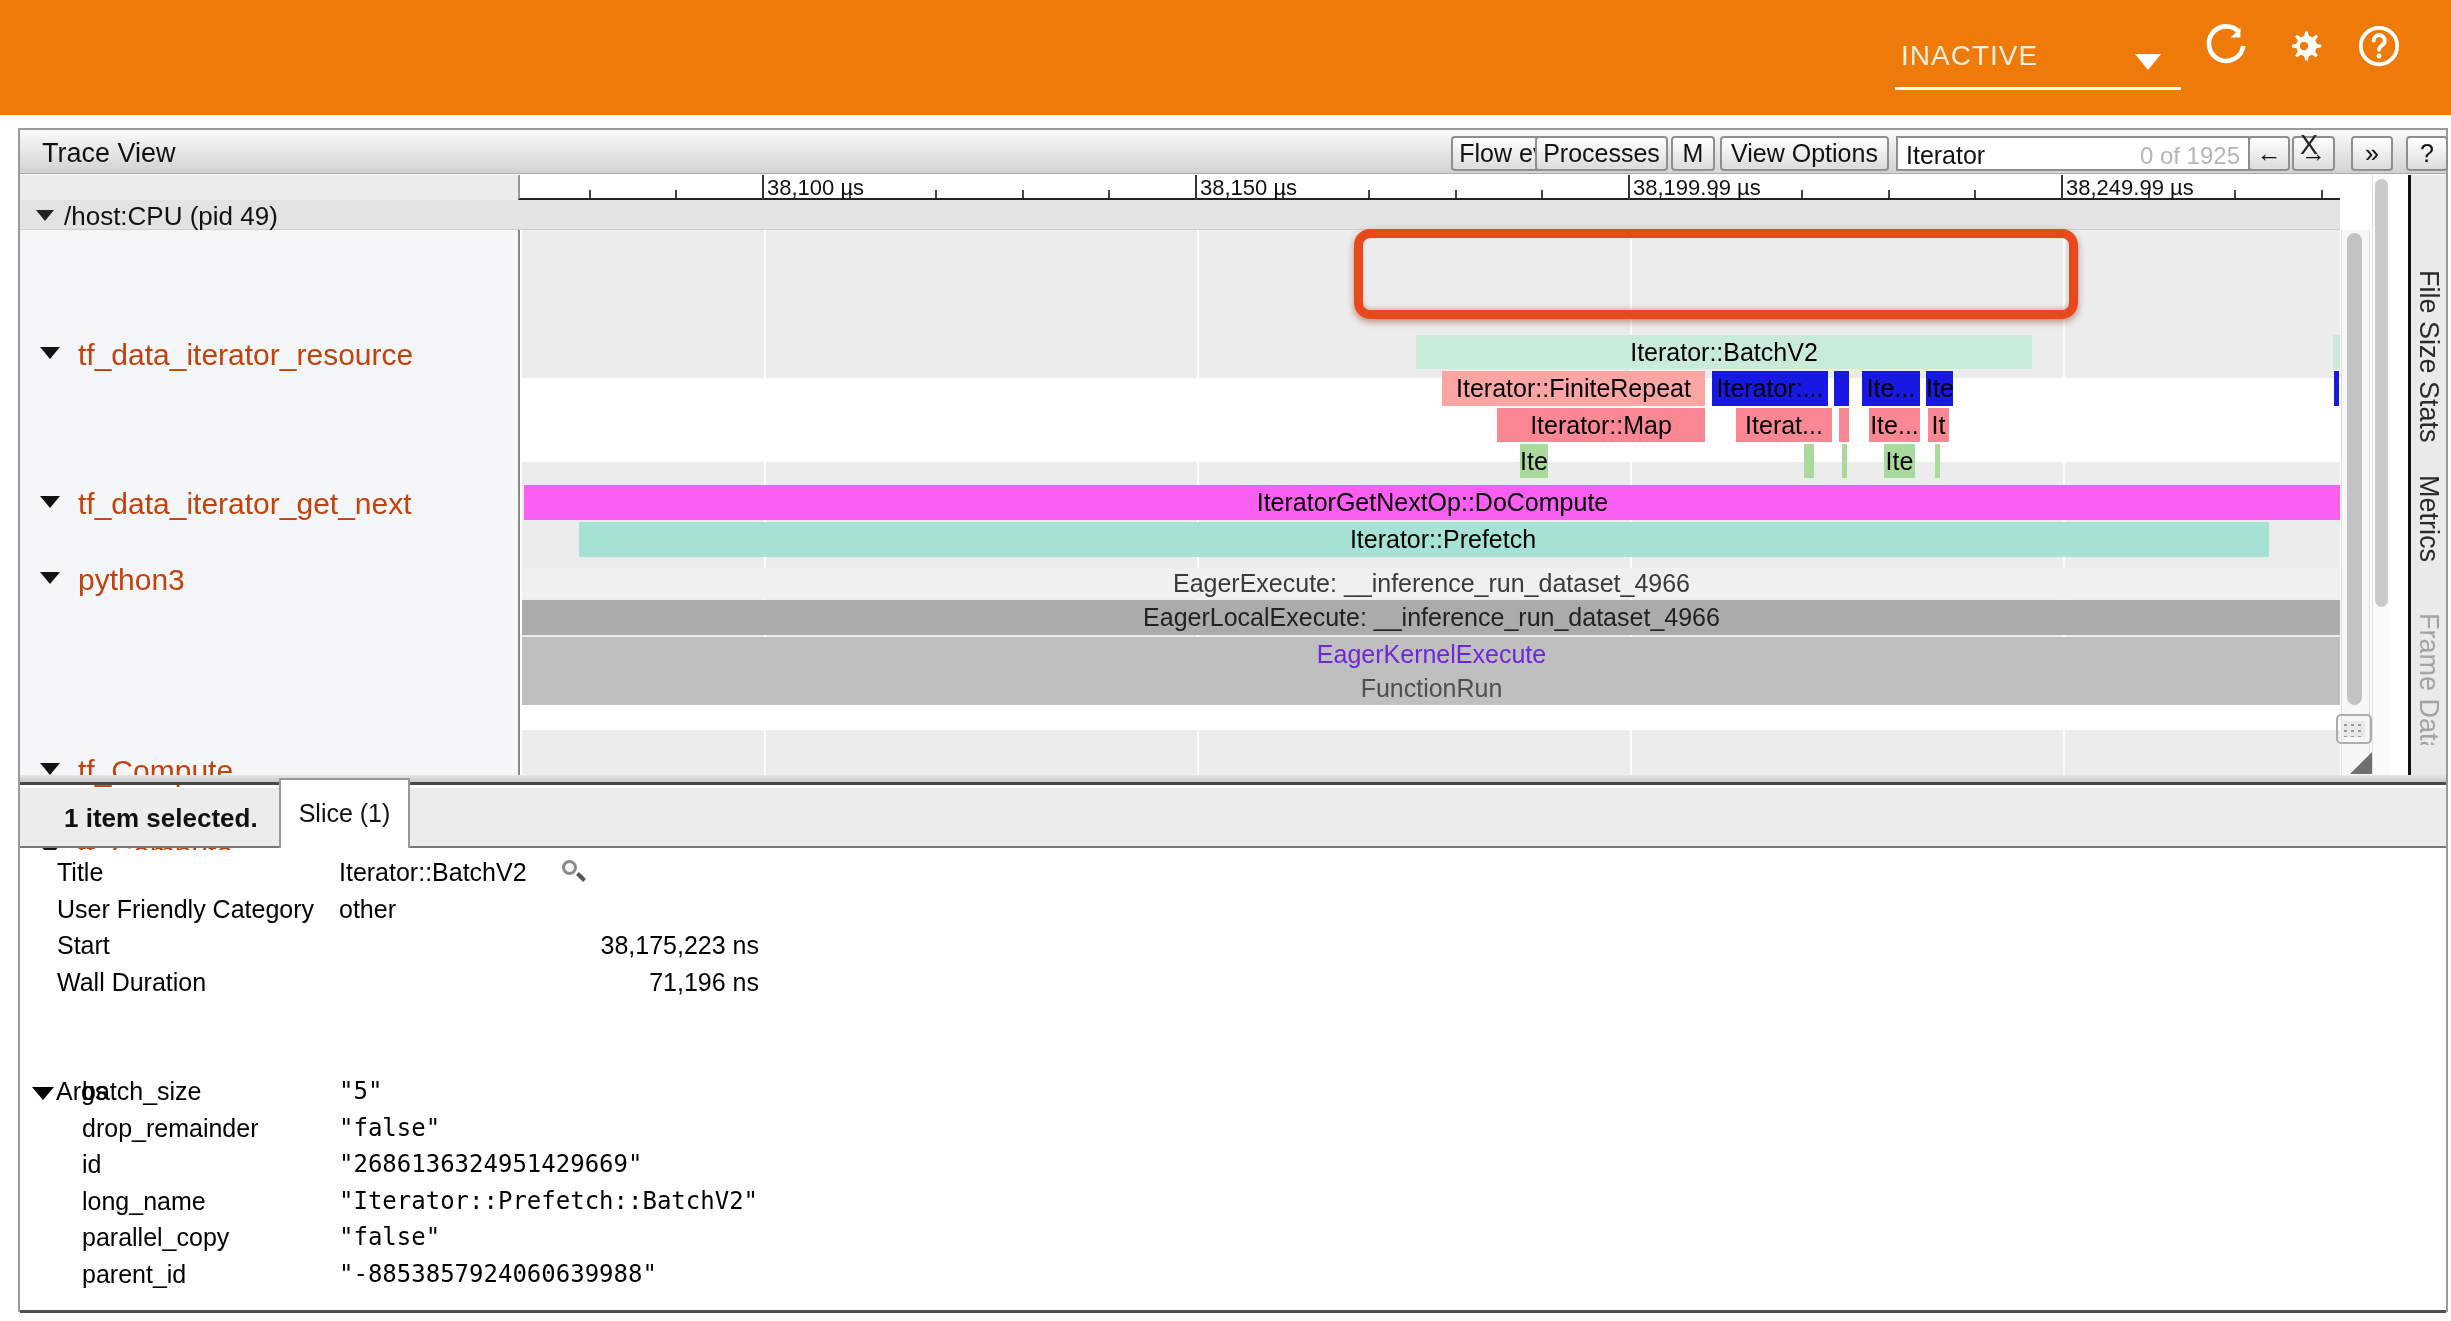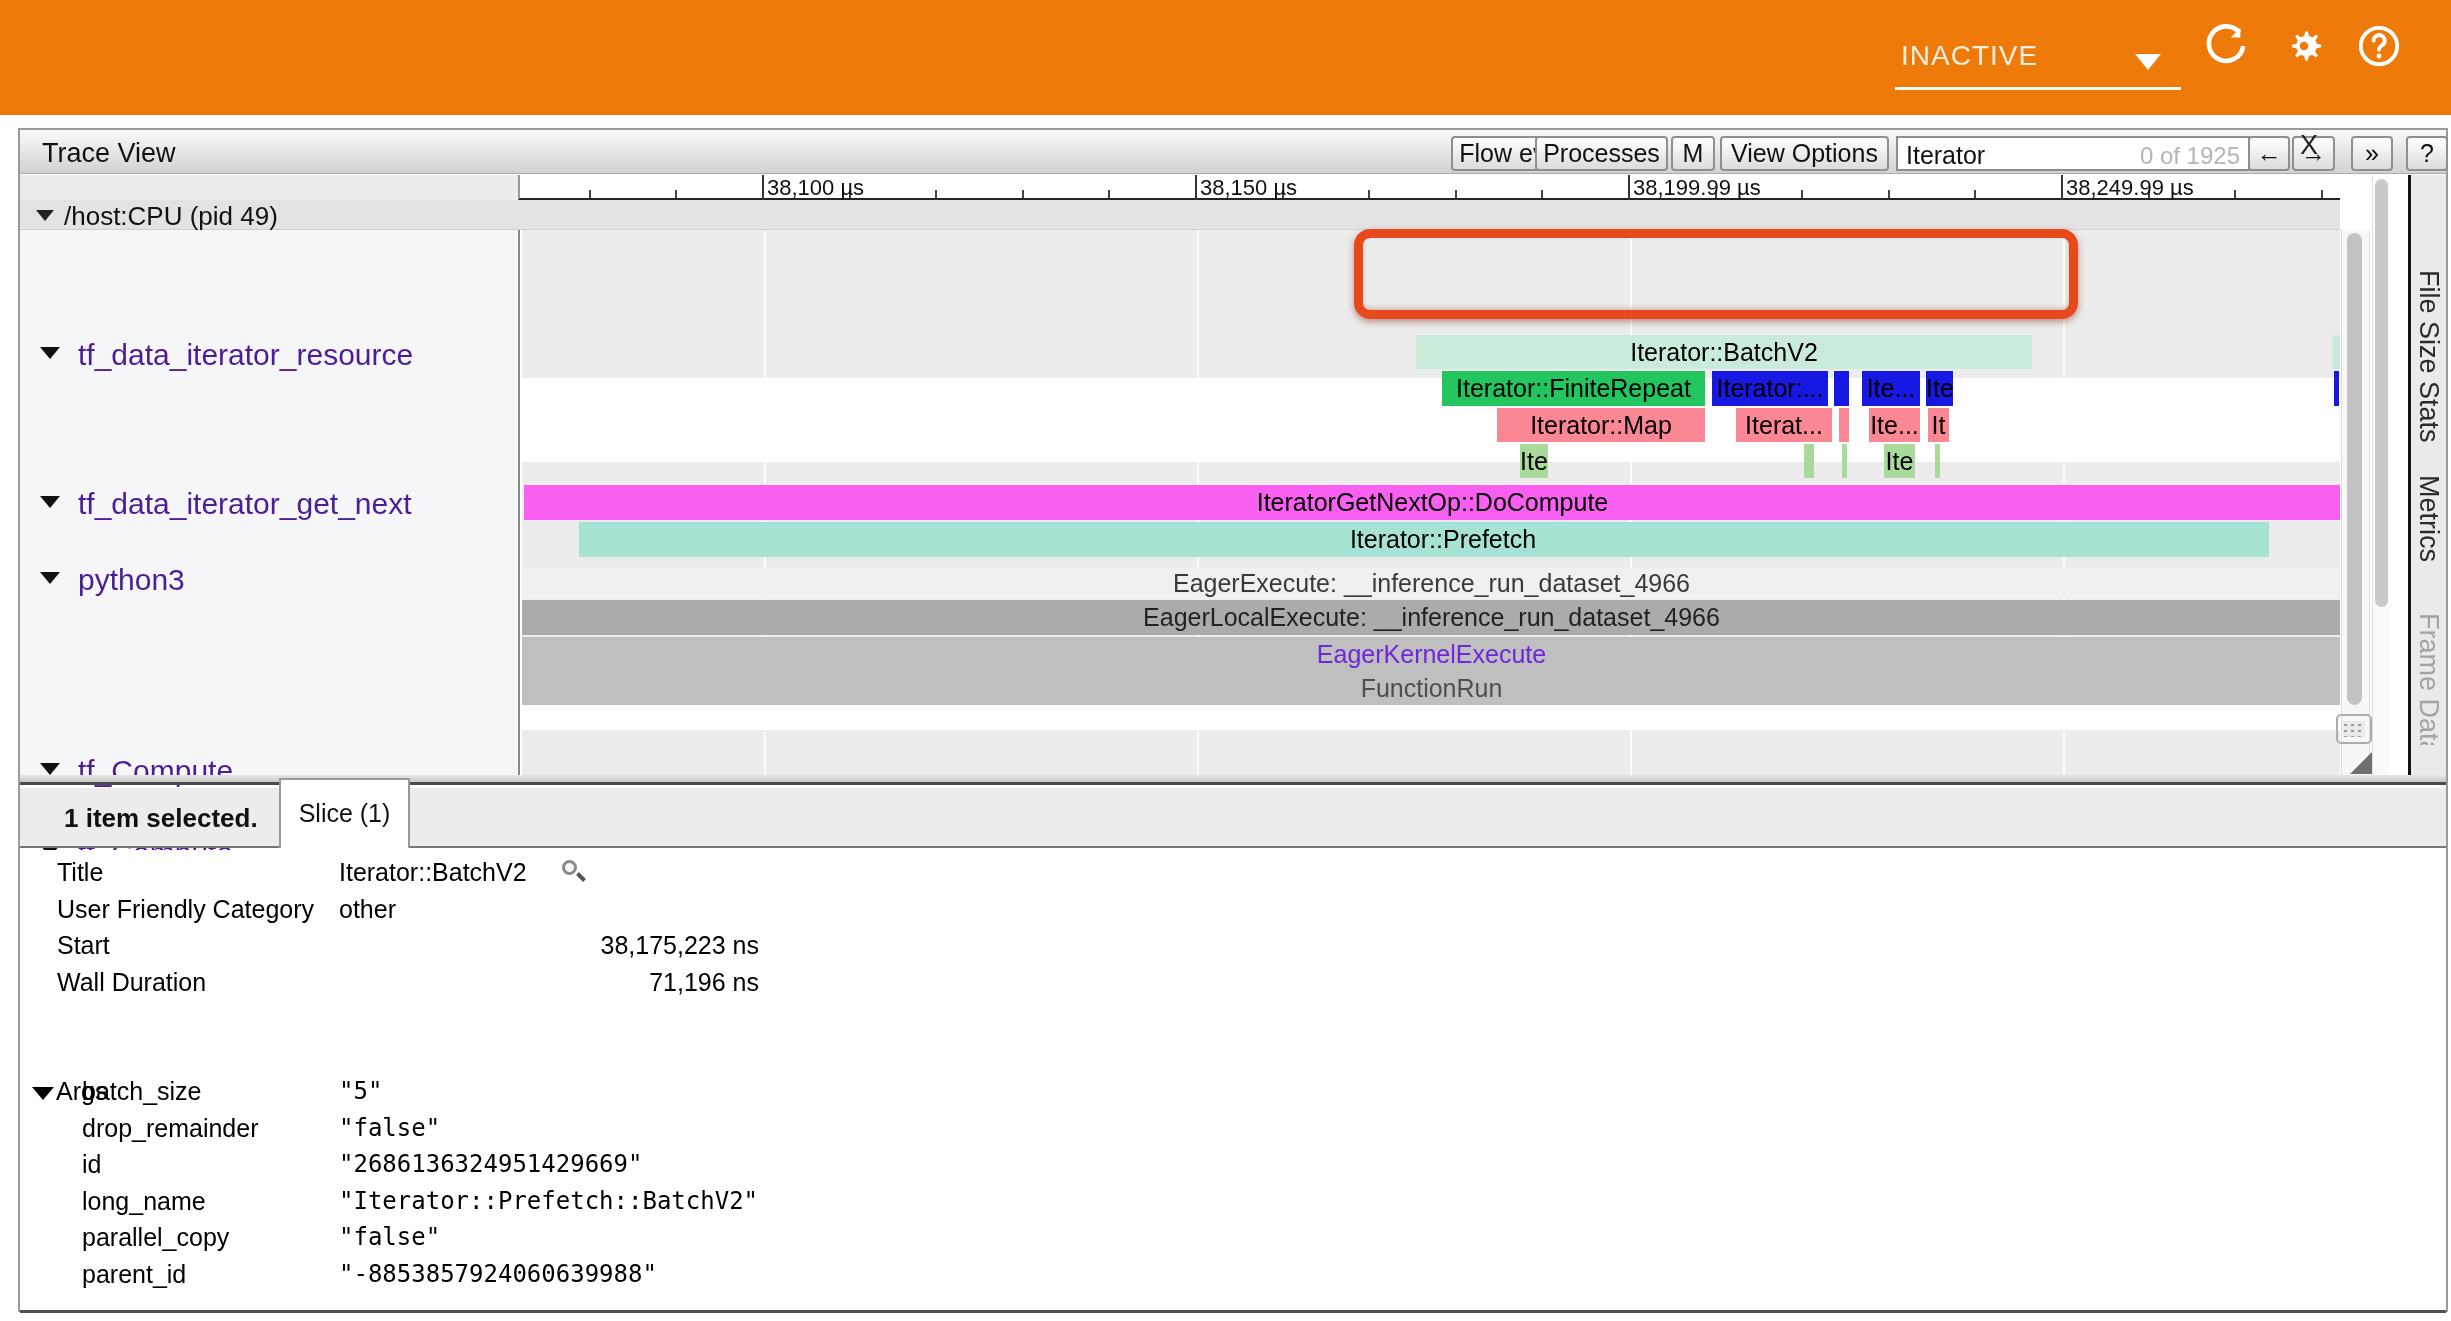--- a/index.html
+++ b/index.html
@@ -37,21 +37,21 @@
   .tick-minor { position:absolute; bottom:0; width:2px; height:8px; background:#444; }
 
   
   #proc-header { position:absolute; left:0; top:70px; width:2320px; height:30px; background:#e3e3e3; border-bottom:1px solid #cfcfcf; }
   #proc-header .arrow { position:absolute; left:16px; top:10px; width:0; height:0; border-left:9px solid transparent; border-right:9px solid transparent; border-top:11px solid #222; }
   #proc-header .plabel { position:absolute; left:44px; top:1px; font-size:26px; color:#111; }
   #proc-close { position:absolute; left:2280px; top:0px; font-size:27px; color:#222; cursor:pointer; }
 
   
   #label-panel { position:absolute; left:0; top:100px; width:500px; height:545px; background:#f4f6f8; border-right:2px solid #888; }
-  .track-label { position:absolute; left:58px; font-size:30px; color:#4c1d95; white-space:nowrap; }
+  .track-label { position:absolute; left:58px; font-size:30px; color:#c2410c; white-space:nowrap; }
   .track-label .arr { position:absolute; left:-38px; top:9px; width:0; height:0; border-left:10px solid transparent; border-right:10px solid transparent; border-top:12px solid #111; }
 
   #timeline { position:absolute; left:502px; top:100px; width:1818px; height:545px; overflow:hidden; background:#ececec; }
   .band { position:absolute; left:0; width:1818px; }
   .gridline { position:absolute; top:0; width:2px; height:545px; background:rgba(255,255,255,0.85); }
   .slice { position:absolute; font-size:25px; color:#000; text-align:center; overflow:hidden; white-space:nowrap; line-height:33px; }
 
   
   #annotation { position:absolute; left:1334px; top:99px; width:724px; height:90px; border:9px solid #E8491C; border-radius:16px; box-shadow:0 3px 7px rgba(120,30,0,0.45), inset 0 -2px 4px rgba(120,30,0,0.25); z-index:60; pointer-events:none; }
 
@@ -204,21 +204,21 @@
       <div class="band" style="top:500px;height:45px;background:#ececec;"></div>
       <div id="gridlines">
           <div class="gridline" style="left: 242px;"></div>
           <div class="gridline" style="left: 675px;"></div>
           <div class="gridline" style="left: 1108px;"></div>
           <div class="gridline" style="left: 1541px;"></div>
         </div>
       <div id="slices">
           <div class="slice" style="left: 894px; top: 105px; width: 616px; height: 34px; line-height: 34px; background: rgb(201, 236, 218);">Iterator::BatchV2</div>
           <div class="slice" style="left: 1811px; top: 105px; width: 9px; height: 34px; line-height: 34px; background: rgb(201, 236, 218);"></div>
-          <div class="slice" style="left: 920px; top: 141px; width: 263px; height: 35px; line-height: 35px; background: #22c55e;">Iterator::FiniteRepeat</div>
+          <div class="slice" style="left: 920px; top: 141px; width: 263px; height: 35px; line-height: 35px; background: #fca5a5;">Iterator::FiniteRepeat</div>
           <div class="slice" style="left: 1190px; top: 141px; width: 116px; height: 35px; line-height: 35px; background: rgb(23, 24, 226);">Iterator:...</div>
           <div class="slice" style="left: 1312px; top: 141px; width: 15px; height: 35px; line-height: 35px; background: rgb(23, 24, 226);"></div>
           <div class="slice" style="left: 1340px; top: 141px; width: 58px; height: 35px; line-height: 35px; background: rgb(23, 24, 226);">Ite...</div>
           <div class="slice" style="left: 1404px; top: 141px; width: 27px; height: 35px; line-height: 35px; background: rgb(23, 24, 226);">Ite</div>
           <div class="slice" style="left: 1812px; top: 141px; width: 5px; height: 35px; line-height: 35px; background: rgb(23, 24, 226);"></div>
           <div class="slice" style="left: 975px; top: 178px; width: 208px; height: 34px; line-height: 34px; background: rgb(250, 135, 147);">Iterator::Map</div>
           <div class="slice" style="left: 1214px; top: 178px; width: 96px; height: 34px; line-height: 34px; background: rgb(250, 135, 147);">Iterat...</div>
           <div class="slice" style="left: 1317px; top: 178px; width: 10px; height: 34px; line-height: 34px; background: rgb(250, 135, 147);"></div>
           <div class="slice" style="left: 1347px; top: 178px; width: 51px; height: 34px; line-height: 34px; background: rgb(250, 135, 147);">Ite...</div>
           <div class="slice" style="left: 1406px; top: 178px; width: 21px; height: 34px; line-height: 34px; background: rgb(250, 135, 147);">It</div>

